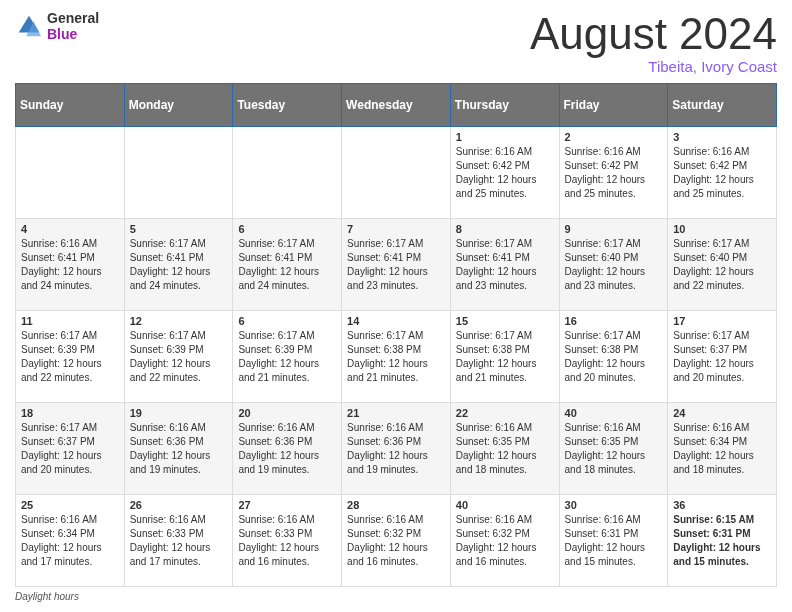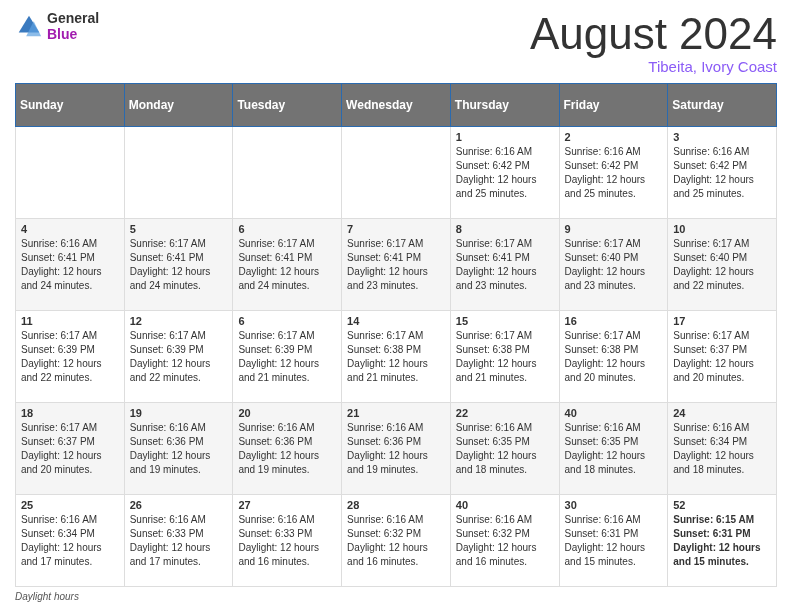--- a/index.html
+++ b/index.html
@@ -347,21 +347,21 @@
 and 16 minutes.</div>
           </td>
           <td>
             <span class="day-number">30</span>
             <div class="day-info" style="white-space: pre-line;">Sunrise: 6:16 AM
 Sunset: 6:31 PM
 Daylight: 12 hours
 and 15 minutes.</div>
           </td>
           <td>
-            <span class="day-number">52</span>
+            <span class="day-number">36</span>
             <div class="day-info" style="white-space: pre-line; font-weight: bold;">Sunrise: 6:15 AM
 Sunset: 6:31 PM
 Daylight: 12 hours
 and 15 minutes.</div>
           </td>
         </tr>
       </tbody>
   </table>
 
   <div class="footer-note">Daylight hours</div>

